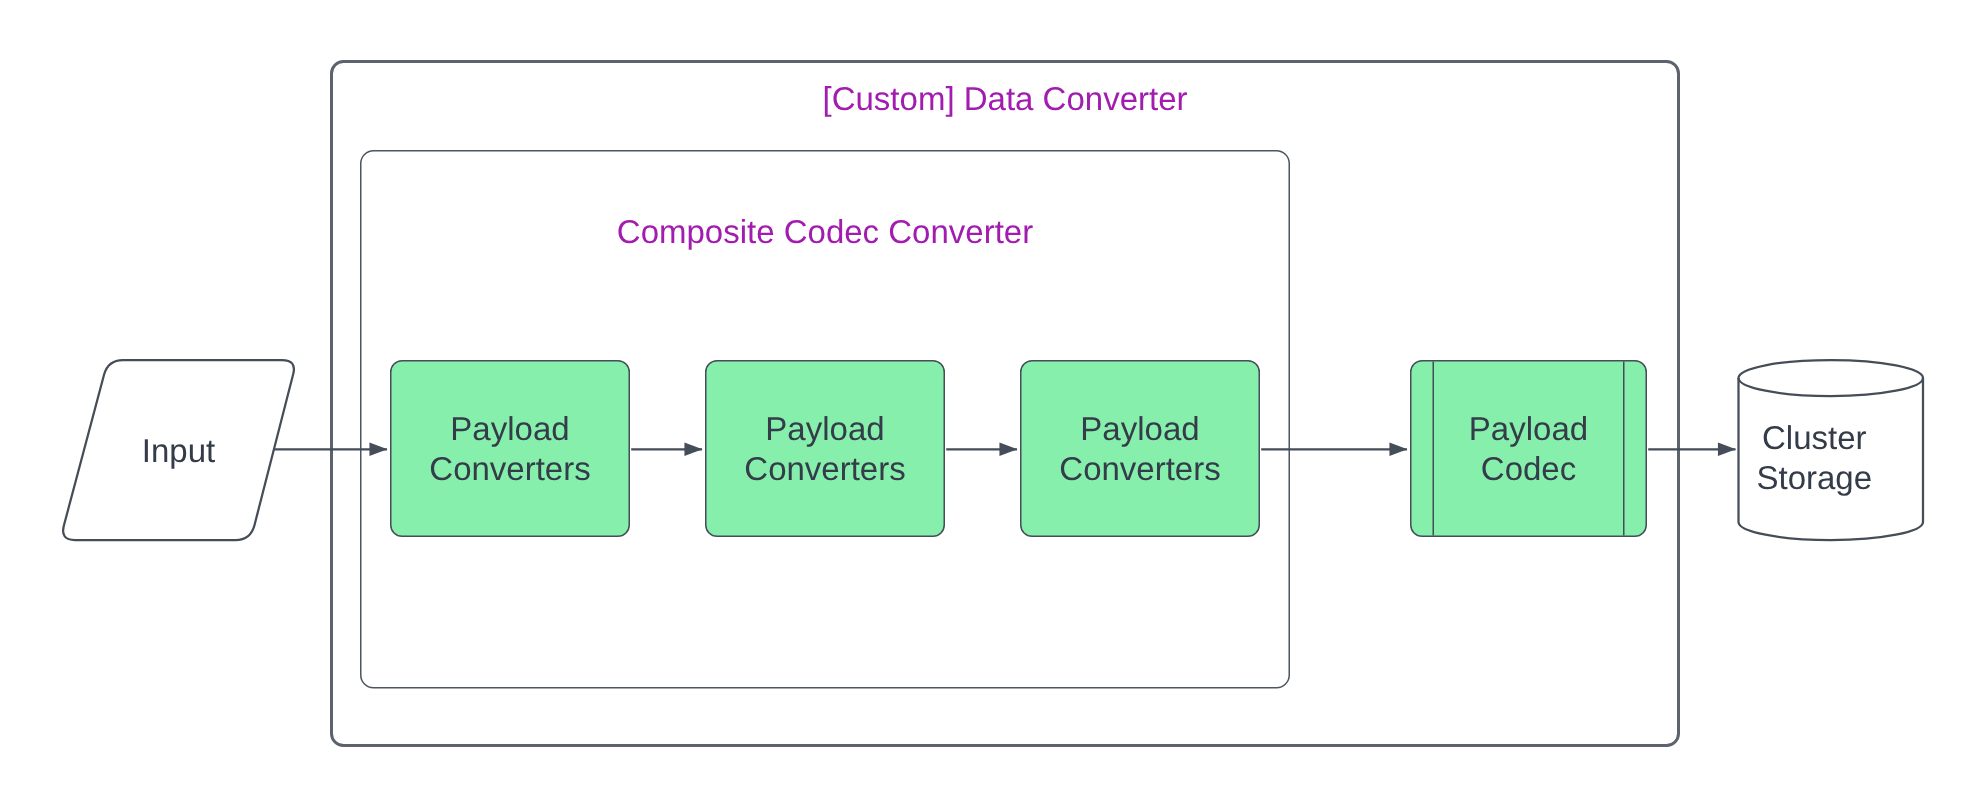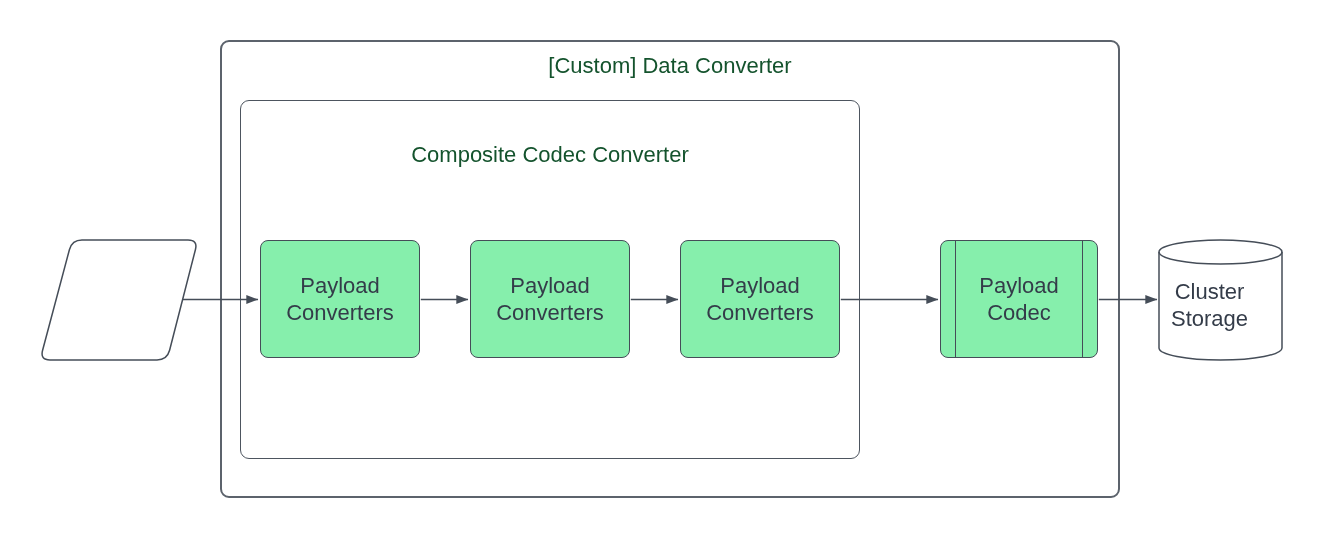--- a/index.html
+++ b/index.html
@@ -34,21 +34,21 @@
     top: 100px;
     width: 620px;
     height: 359px;
     border: 1.5px solid #4d555f;
   }
   .container-title {
     width: 100%;
     text-align: center;
     font-size: 22px;
     line-height: 27px;
-    color: #14532d;
+    color: #a21caf;
   }
   .outer-title    { padding-top: 10px; }
   .composite-title{ padding-top: 40px; }
 
   .node-box {
     position: absolute;
     top: 240px;
     height: 118px;
     background: #86efac;
     border: 1.5px solid #454d58;
@@ -139,15 +139,16 @@
     <path d="M1159,252 A61.5,12 0 0 1 1282,252 L1282,348 A61.5,12 0 0 1 1159,348 Z" fill="#ffffff" stroke="#454d58" stroke-width="1.5"></path>
     <path d="M1159,252 A61.5,12 0 0 0 1282,252" fill="none" stroke="#454d58" stroke-width="1.5"></path>
 
     <line x1="183" y1="299.5" x2="258" y2="299.5" stroke="#454d58" stroke-width="1.5" marker-end="url(#arrowhead)"></line>
     <line x1="420.8" y1="299.5" x2="468" y2="299.5" stroke="#454d58" stroke-width="1.5" marker-end="url(#arrowhead)"></line>
     <line x1="630.8" y1="299.5" x2="678" y2="299.5" stroke="#454d58" stroke-width="1.5" marker-end="url(#arrowhead)"></line>
     <line x1="840.8" y1="299.5" x2="938" y2="299.5" stroke="#454d58" stroke-width="1.5" marker-end="url(#arrowhead)"></line>
     <line x1="1098.8" y1="299.5" x2="1157" y2="299.5" stroke="#454d58" stroke-width="1.5" marker-end="url(#arrowhead)"></line>
   </svg>
 
+  <div class="float-label input-label">Input</div>
   <div class="float-label storage-label">Cluster Storage</div>
 
 </div>
 
 </body></html>

